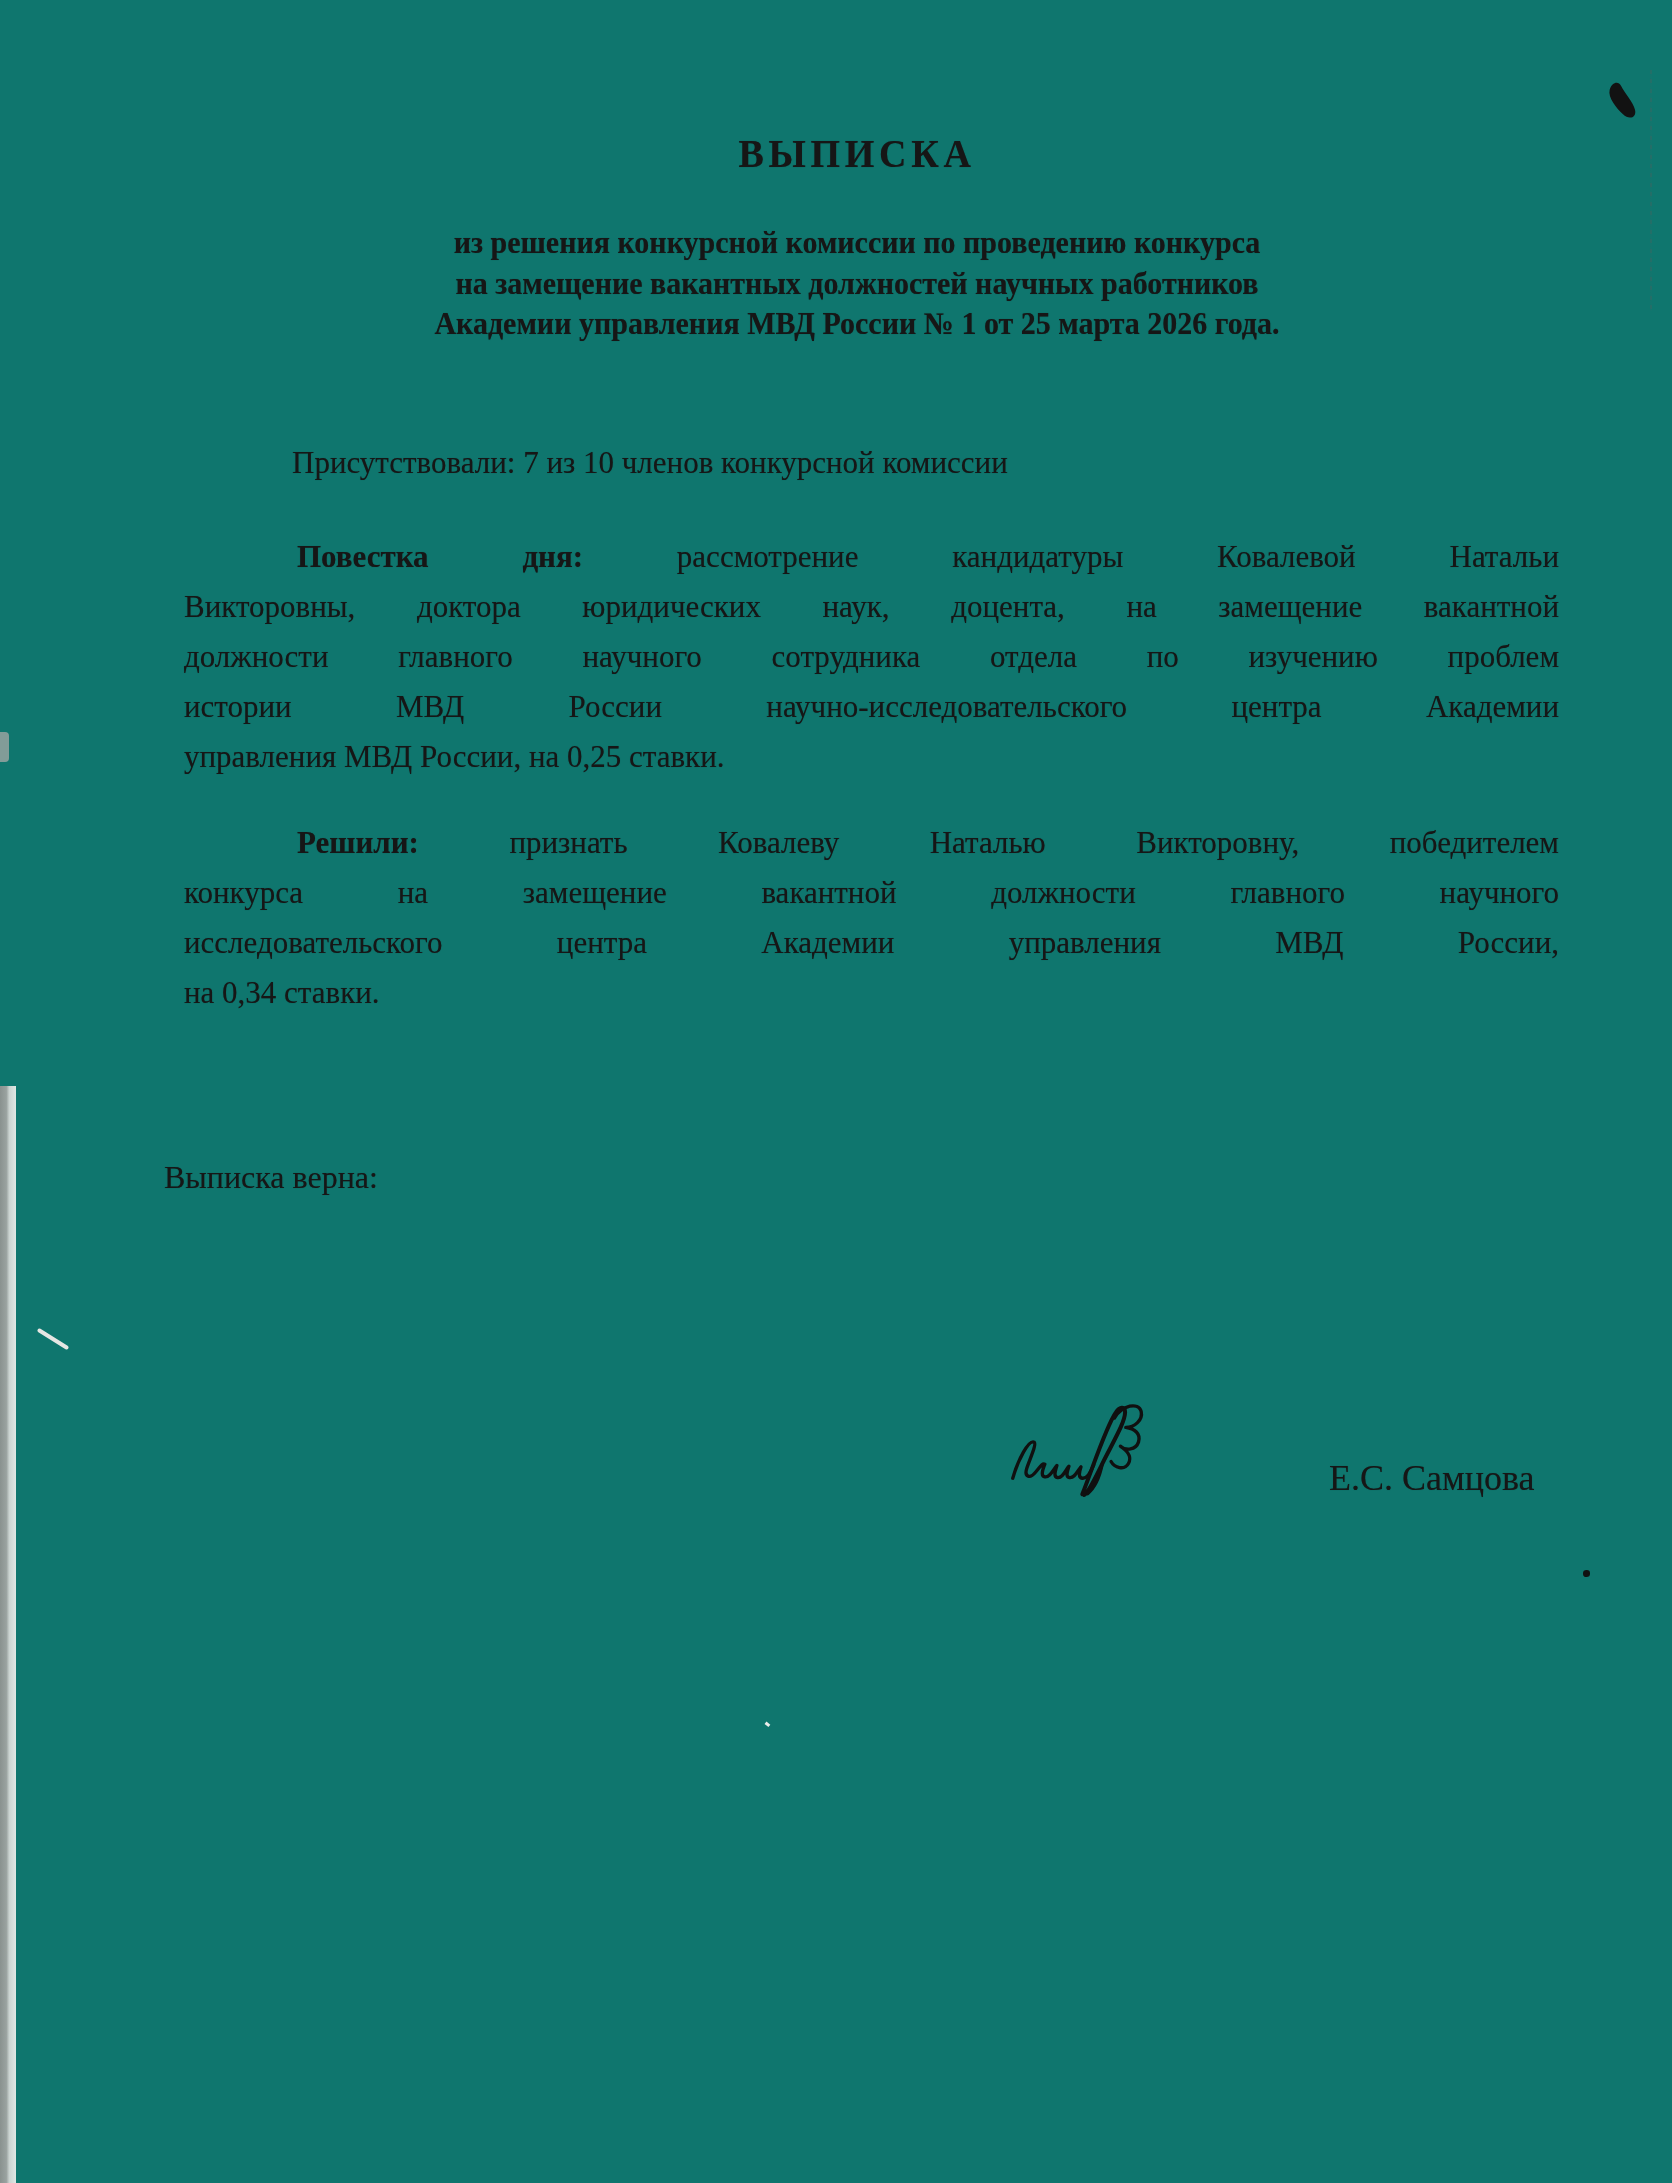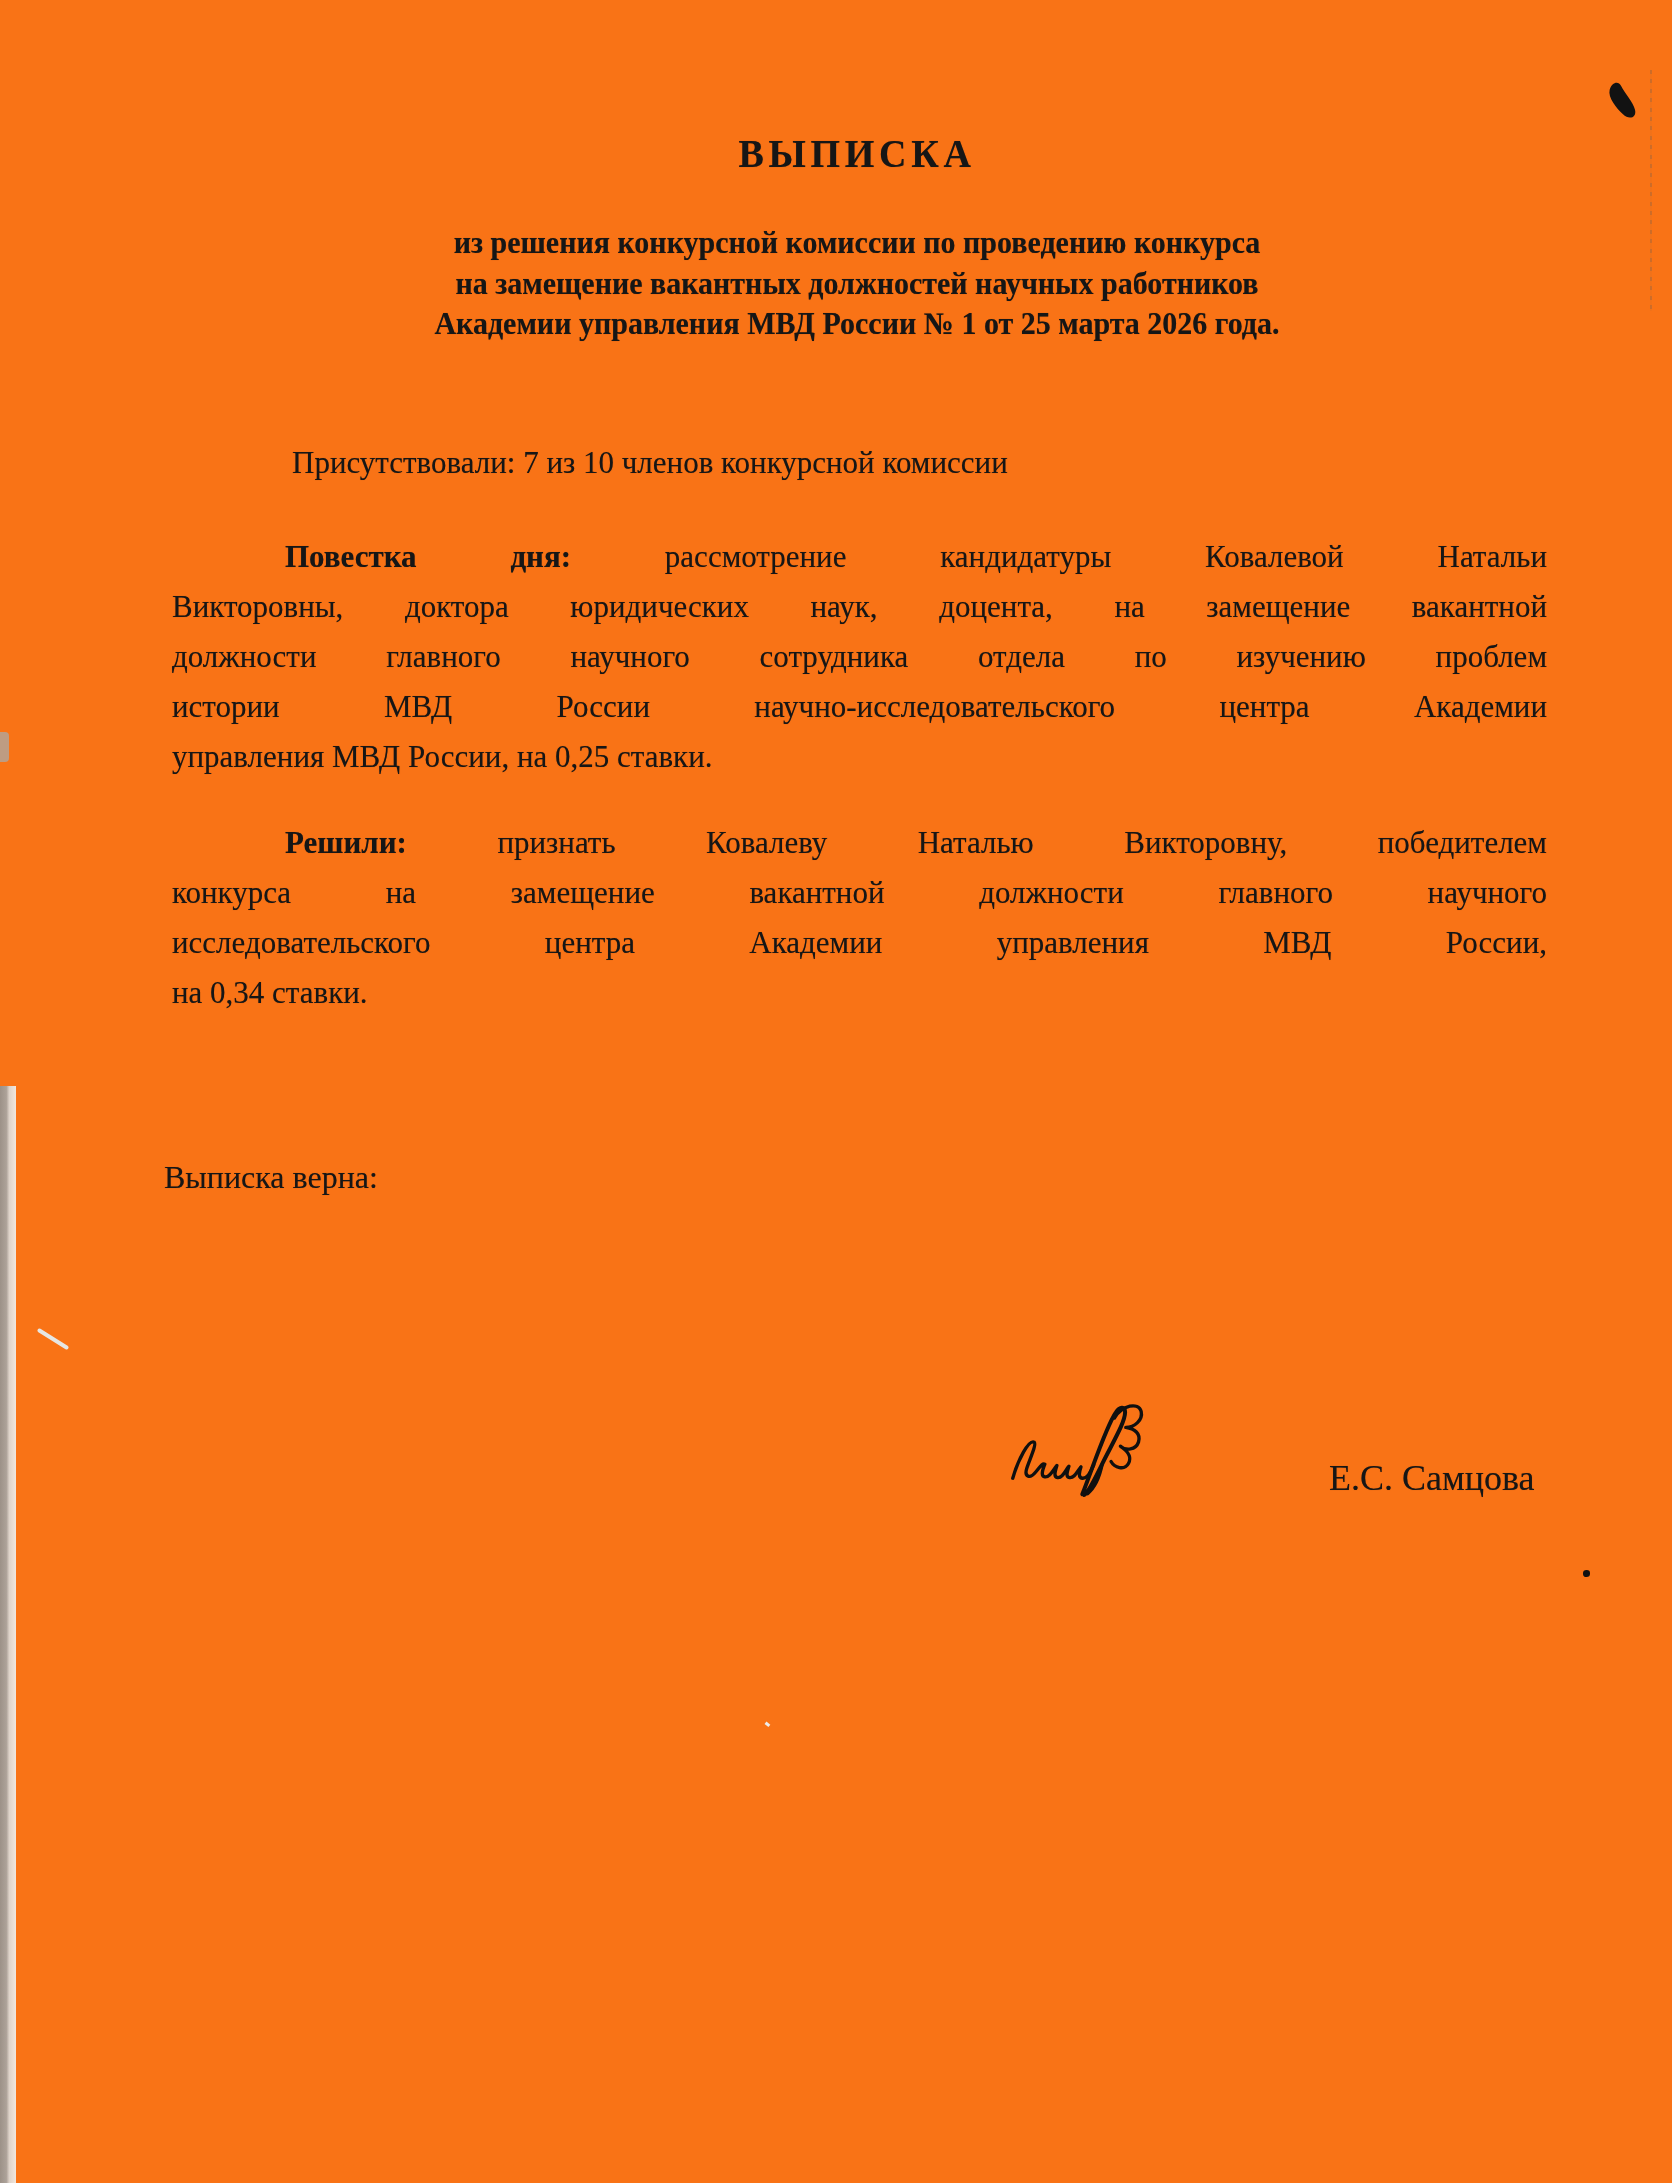--- a/index.html
+++ b/index.html
@@ -4,21 +4,21 @@
 <style>
   html, body {
     margin: 0;
     padding: 0;
     background: #fbfbf9;
   }
   .page {
     position: relative;
     width: 1673px;
     height: 2183px;
-    background: #f97316;
+    background: #0f766e;
     overflow: hidden;
     font-family: "Liberation Serif", "DejaVu Serif", serif;
     color: #161616;
   }
   .abs { position: absolute; }
   .txt {
     text-shadow: 0 0 0.7px rgba(20,20,20,0.45);
     -webkit-font-smoothing: antialiased;
   }
   .title {
@@ -35,21 +35,21 @@
     line-height: 39px;
     transform: scaleY(1.05);
   }
   .attendance {
     left: 177px; top: 443px; width: 1375px;
     font-size: 31px;
     text-indent: 115px;
     line-height: 40px;
   }
   .para {
-    left: 172px; width: 1375px;
+    left: 184px; width: 1375px;
     font-size: 31px;
     line-height: 50px;
   }
   .para-agenda { top: 532px; }
   .para-resolution { top: 818px; }
   .jline {
     text-align: justify;
     text-align-last: justify;
   }
   .jline-first { text-indent: 113px; }

